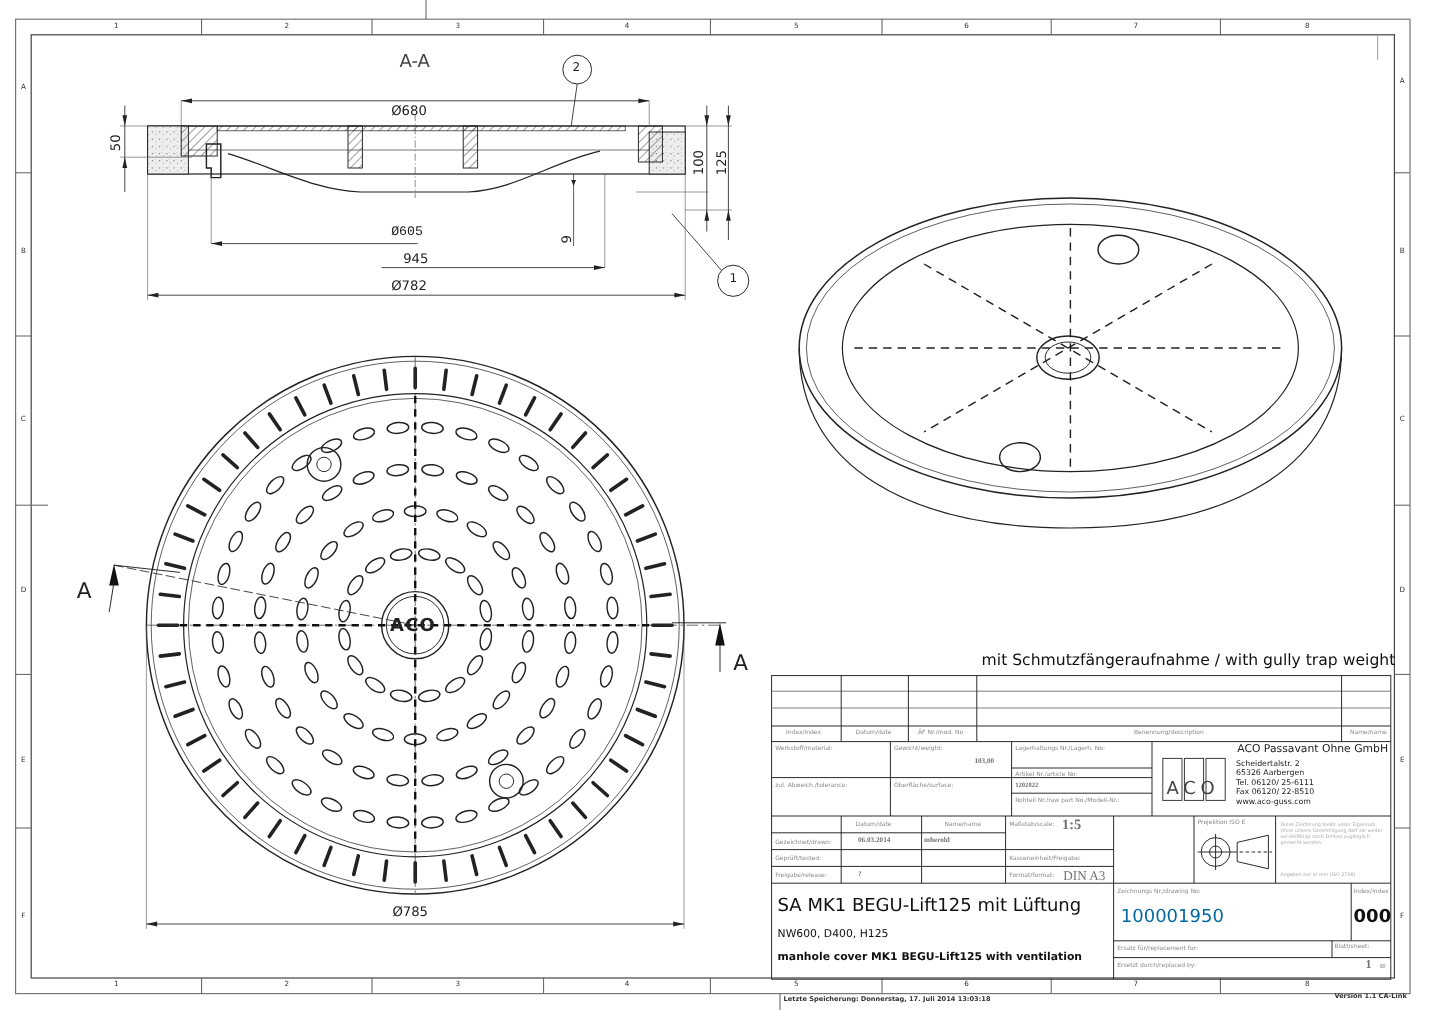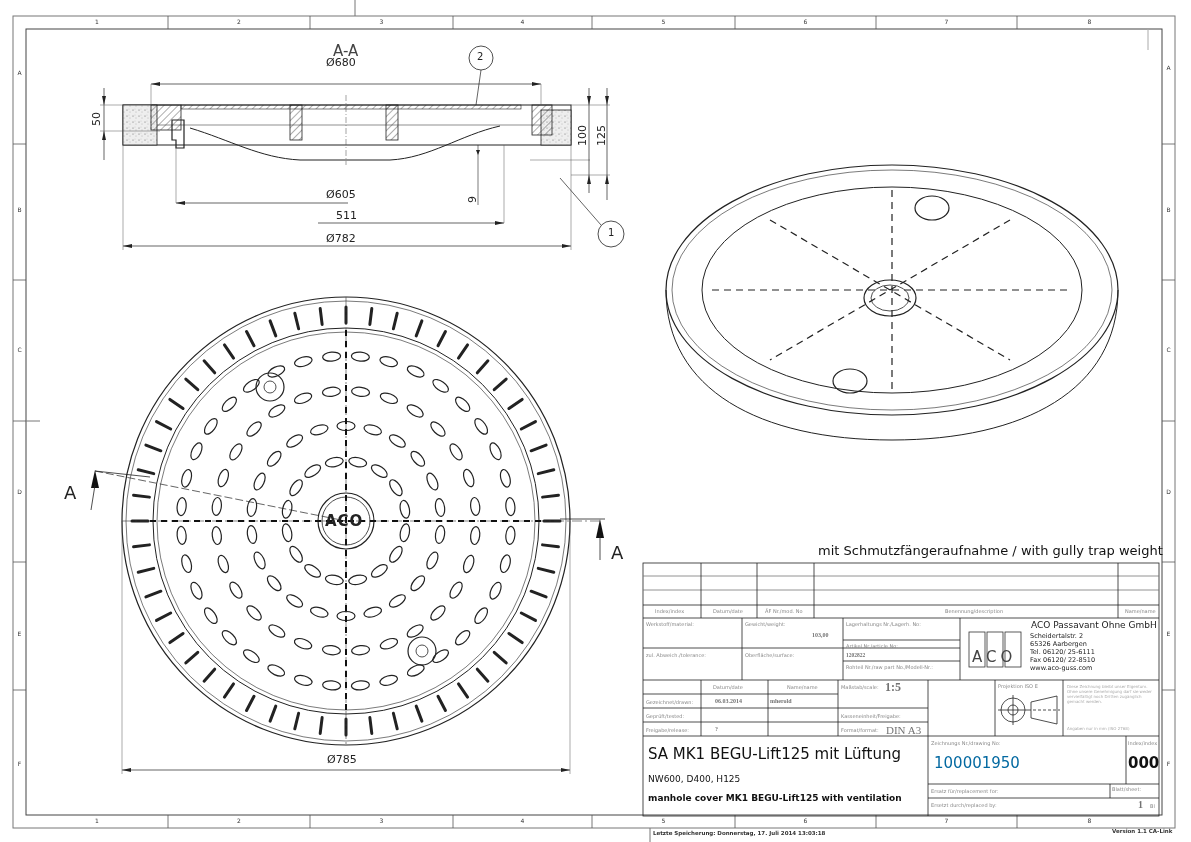--- a/index.html
+++ b/index.html
@@ -161,23 +161,23 @@
 
   <line x1="478" y1="145" x2="478" y2="205" stroke="#222" stroke-width="0.6"></line>
   <polygon points="478,155 476,150 480,150" fill="#222"></polygon>
 
   <circle cx="481" cy="58" r="12" fill="#fff" stroke="#222" stroke-width="0.8"></circle>
   <line x1="481" y1="70" x2="476" y2="105" stroke="#222" stroke-width="0.7"></line>
   <circle cx="611" cy="234" r="13" fill="#fff" stroke="#222" stroke-width="0.8"></circle>
   <line x1="601" y1="225" x2="560" y2="178" stroke="#222" stroke-width="0.7"></line>
 </svg>
 <div class="dim" style="left:333px;top:42px;font-size:15px;color:#444;">A-A</div>
-<div class="dim" style="left:326px;top:56px;">Ø680</div>
-<div class="dim" style="left:326px;top:188px;">Ø605</div>
-<div class="dim" style="left:336px;top:209px;">511</div>
+<div class="dim" style="left:326px;top:86px;">Ø680</div>
+<div class="dim" style="left:326px;top:188px;font-family:Liberation Mono, monospace;">Ø605</div>
+<div class="dim" style="left:336px;top:209px;">945</div>
 <div class="dim" style="left:326px;top:232px;">Ø782</div>
 <div class="dim" style="left:90px;top:112px;transform:rotate(-90deg);transform-origin:left top;top:126px;">50</div>
 <div class="dim" style="left:576px;top:146px;transform:rotate(-90deg);transform-origin:left top;">100</div>
 <div class="dim" style="left:595px;top:146px;transform:rotate(-90deg);transform-origin:left top;">125</div>
 <div class="dim" style="left:466px;top:203px;transform:rotate(-90deg);transform-origin:left top;">9</div>
 <div class="dim" style="left:477px;top:51px;font-size:10px;">2</div>
 <div class="dim" style="left:608px;top:227px;font-size:10px;">1</div>
 </div>
 
 <div>

